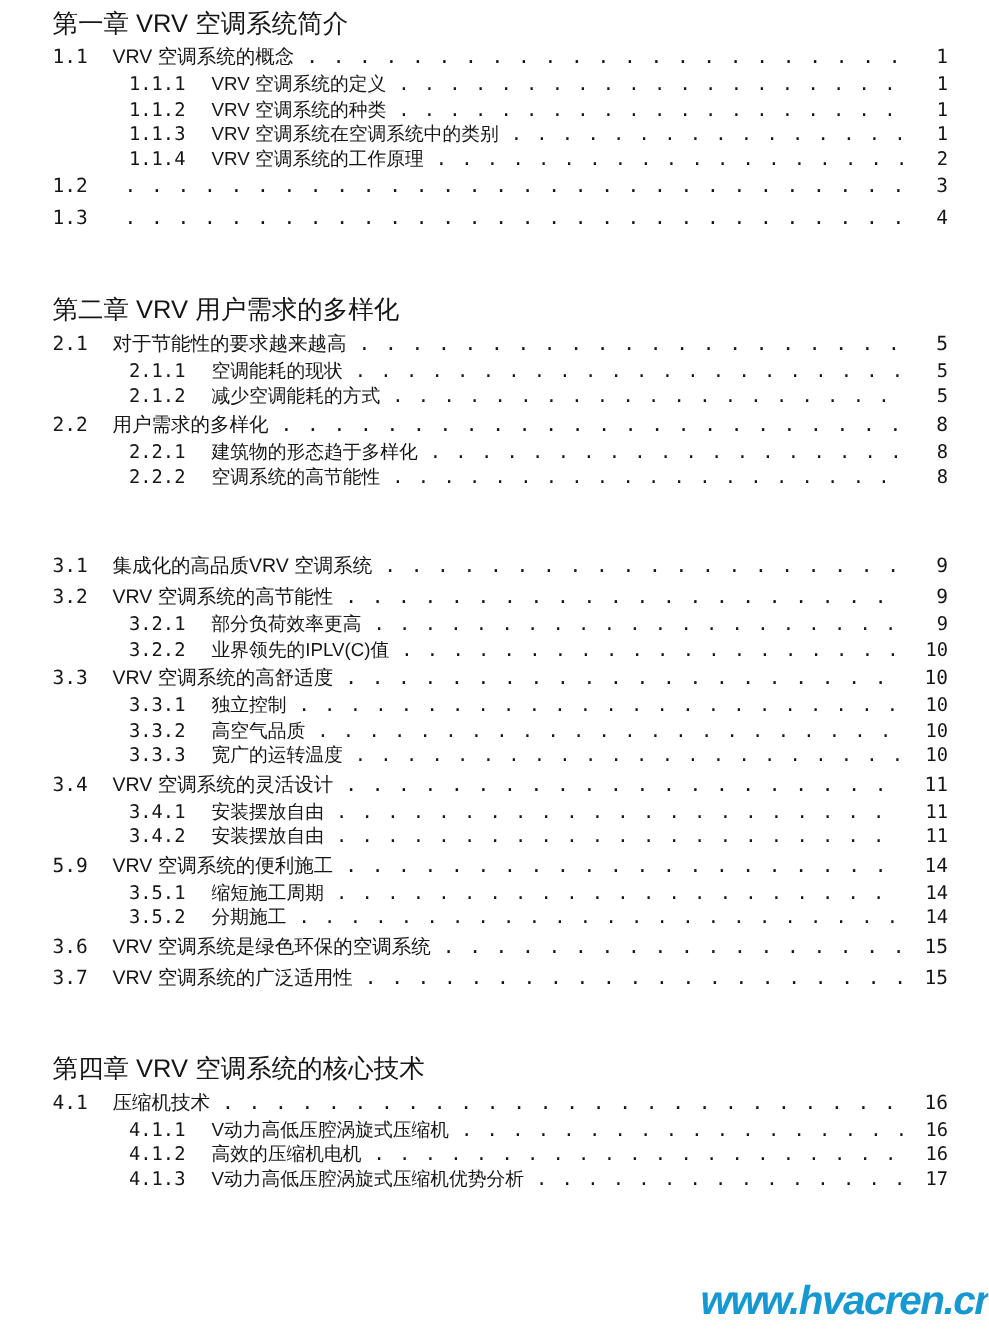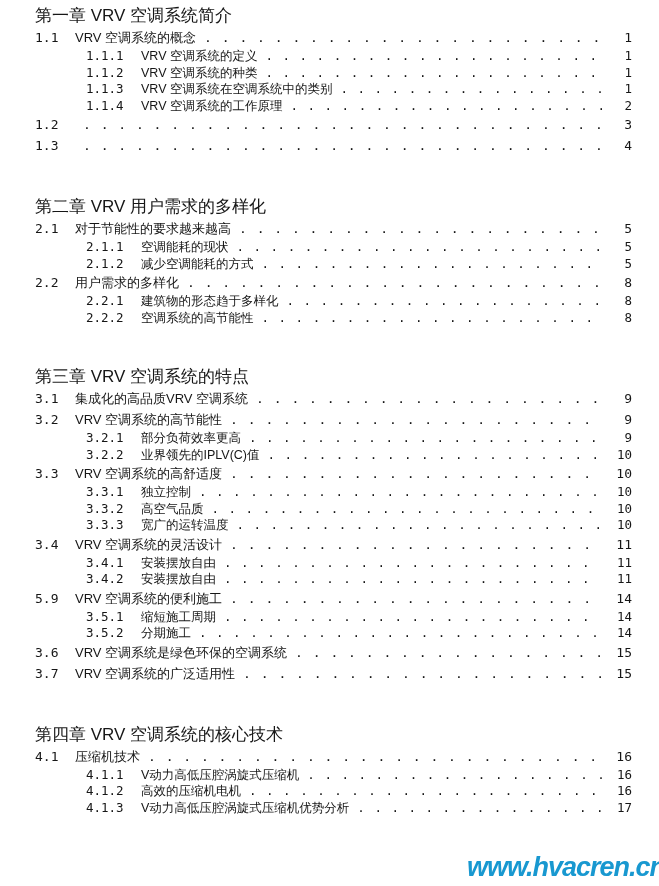--- a/index.html
+++ b/index.html
@@ -162,21 +162,20 @@
           <span class="pg">8</span>
         </div>
         <div class="row lv2">
           <span class="num">2.2.2</span>
           <span class="entry-title">空调系统的高节能性</span>
           <span class="leader"></span>
           <span class="pg">8</span>
         </div>
       </div>
       <div class="chapter">
-        <div class="chapter-heading">第三章 VRV 空调系统的特点</div>
         <div class="row lv1">
           <span class="num">3.1</span>
           <span class="entry-title">集成化的高品质VRV 空调系统</span>
           <span class="leader"></span>
           <span class="pg">9</span>
         </div>
         <div class="row lv1">
           <span class="num">3.2</span>
           <span class="entry-title">VRV 空调系统的高节能性</span>
           <span class="leader"></span>

